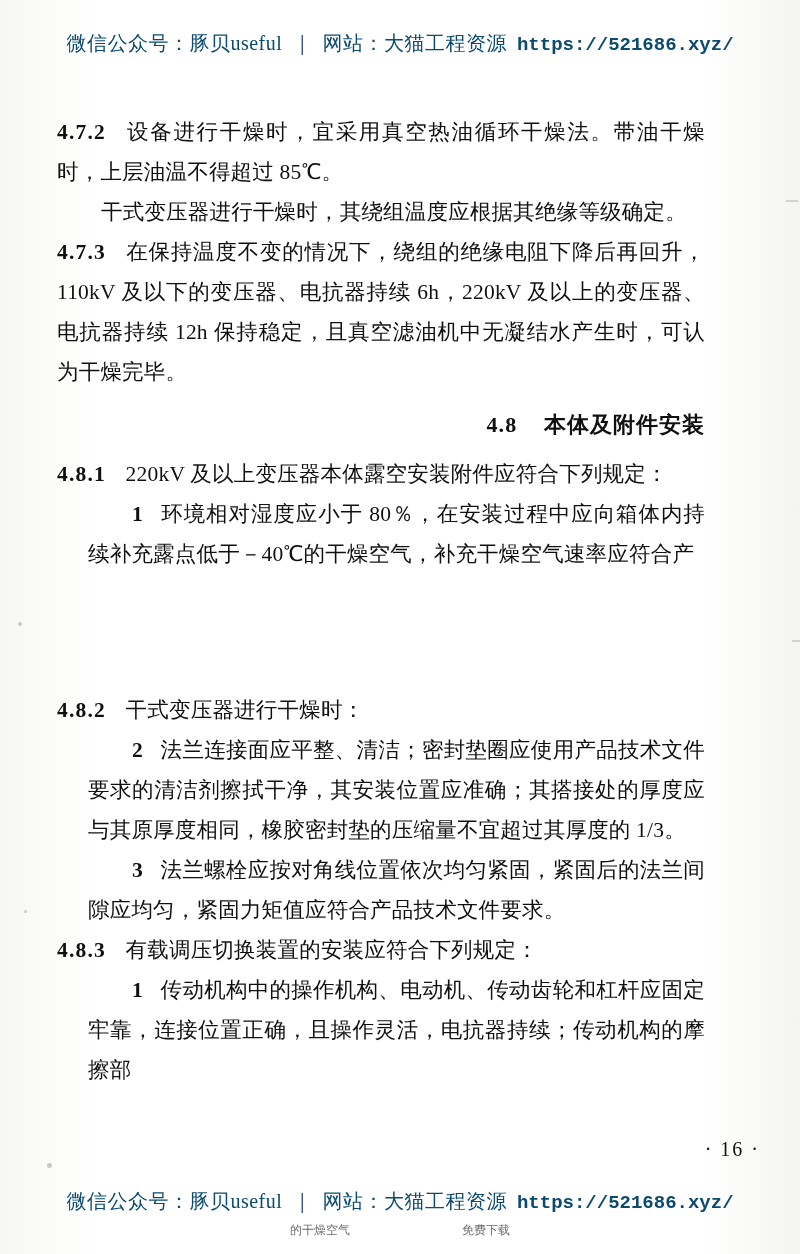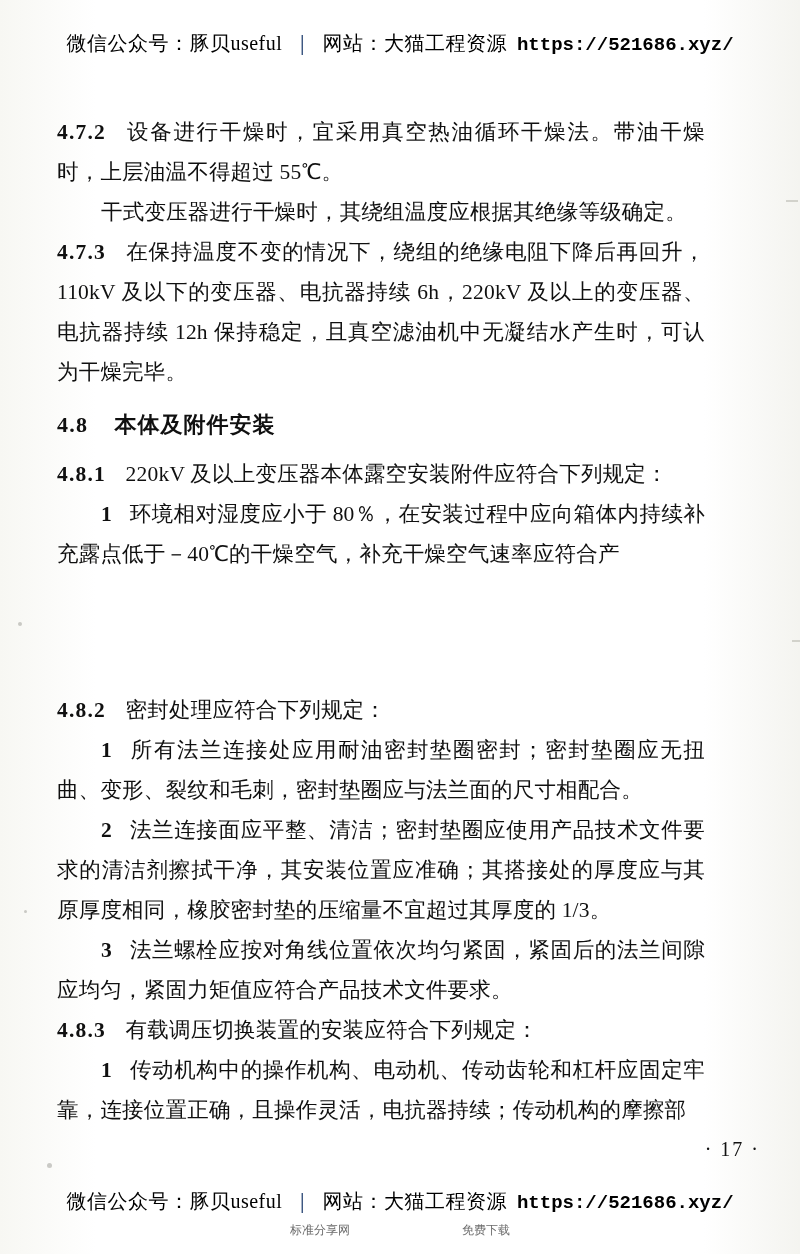--- a/index.html
+++ b/index.html
@@ -31,21 +31,21 @@
     justify-content: center;
     align-items: baseline;
     gap: 0;
     color: #1b3a6b;
     font-size: 20px;
     letter-spacing: 0.5px;
     white-space: nowrap;
   }
   .header-band { top: 30px; }
   .footer-band { top: 1188px; }
-  .wm-seg { color: #000000; font-family: "Liberation Serif", serif; }
+  .wm-seg { color: #0c4a6e; font-family: "Liberation Serif", serif; }
   .wm-sep {
     color: #1b3a6b;
     padding: 0 10px;
   }
   .wm-url {
     font-family: "Liberation Mono", monospace;
     font-size: 19px;
     letter-spacing: 0px;
     font-weight: bold;
   }
@@ -63,28 +63,28 @@
     text-justify: inter-ideograph;
     letter-spacing: 0.2px;
   }
   .num {
     font-weight: bold;
     font-family: "Liberation Serif", serif;
     letter-spacing: 1.2px;
     margin-top: 17px;
   }
   .indent { text-indent: 44px; }
-  .indent-item { text-indent: 44px; }
+  .indent-item { text-indent: 44px; margin-left: 31px; }
   .item-no {
     font-weight: bold;
     padding-right: 12px;
   }
   .sec-head {
     margin: 18px 0 14px 0;
-    text-align: left;
+    text-align: right;
     font-weight: bold;
     font-size: 22px;
     letter-spacing: 1px;
   }
   .sec-head .sec-no { margin-right: 20px; }
   .gap-block {
     height: 116px;
   }
   .pagenum {
     position: absolute;
@@ -139,21 +139,21 @@
     <span class="wm-sep">｜</span>
     <span class="wm-seg">网站：</span>
     <span class="wm-seg">大猫工程资源</span>
     <span class="wm-seg wm-url" style="padding-left:10px;">https://521686.xyz/</span>
   </div>
 
   <div class="body-col">
 
     <p>
       <span class="num">4.7.2</span>
-      <span style="padding-left:14px;">设备进行干燥时，宜采用真空热油循环干燥法。带油干燥时，上层油温不得超过 55℃。</span>
+      <span style="padding-left:14px;">设备进行干燥时，宜采用真空热油循环干燥法。带油干燥时，上层油温不得超过 85℃。</span>
     </p>
 
     <p class="indent">
       <span>干式变压器进行干燥时，其绕组温度应根据其绝缘等级确定。</span>
     </p>
 
     <p>
       <span class="num">4.7.3</span>
       <span style="padding-left:14px;">在保持温度不变的情况下，绕组的绝缘电阻下降后再回升，110kV 及以下的变压器、电抗器持续 6h，220kV 及以上的变压器、电抗器持续 12h 保持稳定，且真空滤油机中无凝结水产生时，可认为干燥完毕。</span>
     </p>
@@ -171,27 +171,23 @@
     <p class="indent-item">
       <span class="item-no">1</span>
       <span>环境相对湿度应小于 80％，在安装过程中应向箱体内持续补充露点低于－40℃的干燥空气，补充干燥空气速率应符合产</span>
     </p>
 
     <div class="gap-block"></div>
 
 
     <p>
       <span class="num">4.8.2</span>
-      <span style="padding-left:14px;">密封处理应符合下列规定：</span>
-    </p>
-
-    <p class="indent-item">
-      <span class="item-no">1</span>
-      <span>所有法兰连接处应用耐油密封垫圈密封；密封垫圈应无扭曲、变形、裂纹和毛刺，密封垫圈应与法兰面的尺寸相配合。</span>
-    </p>
+      <span style="padding-left:14px;">干式变压器进行干燥时：</span>
+    </p>
+
 
     <p class="indent-item">
       <span class="item-no">2</span>
       <span>法兰连接面应平整、清洁；密封垫圈应使用产品技术文件要求的清洁剂擦拭干净，其安装位置应准确；其搭接处的厚度应与其原厚度相同，橡胶密封垫的压缩量不宜超过其厚度的 1/3。</span>
     </p>
 
     <p class="indent-item">
       <span class="item-no">3</span>
       <span>法兰螺栓应按对角线位置依次均匀紧固，紧固后的法兰间隙应均匀，紧固力矩值应符合产品技术文件要求。</span>
     </p>
@@ -200,28 +196,28 @@
       <span class="num">4.8.3</span>
       <span style="padding-left:14px;">有载调压切换装置的安装应符合下列规定：</span>
     </p>
 
     <p class="indent-item">
       <span class="item-no">1</span>
       <span>传动机构中的操作机构、电动机、传动齿轮和杠杆应固定牢靠，连接位置正确，且操作灵活，电抗器持续；传动机构的摩擦部</span>
     </p>
   </div>
 
-  <div class="pagenum">· 17 ·</div>
+  <div class="pagenum">· 16 ·</div>
 
   <div class="footer-band">
     <span class="wm-seg">微信公众号：</span>
     <span class="wm-seg">豚贝useful</span>
     <span class="wm-sep">｜</span>
     <span class="wm-seg">网站：</span>
     <span class="wm-seg">大猫工程资源</span>
     <span class="wm-seg wm-url" style="padding-left:10px;">https://521686.xyz/</span>
   </div>
 
   <div class="bottom-links">
-    <span>标准分享网</span>
+    <span>的干燥空气</span>
     <span>免费下载</span>
   </div>
 </div>
 
 </body></html>

